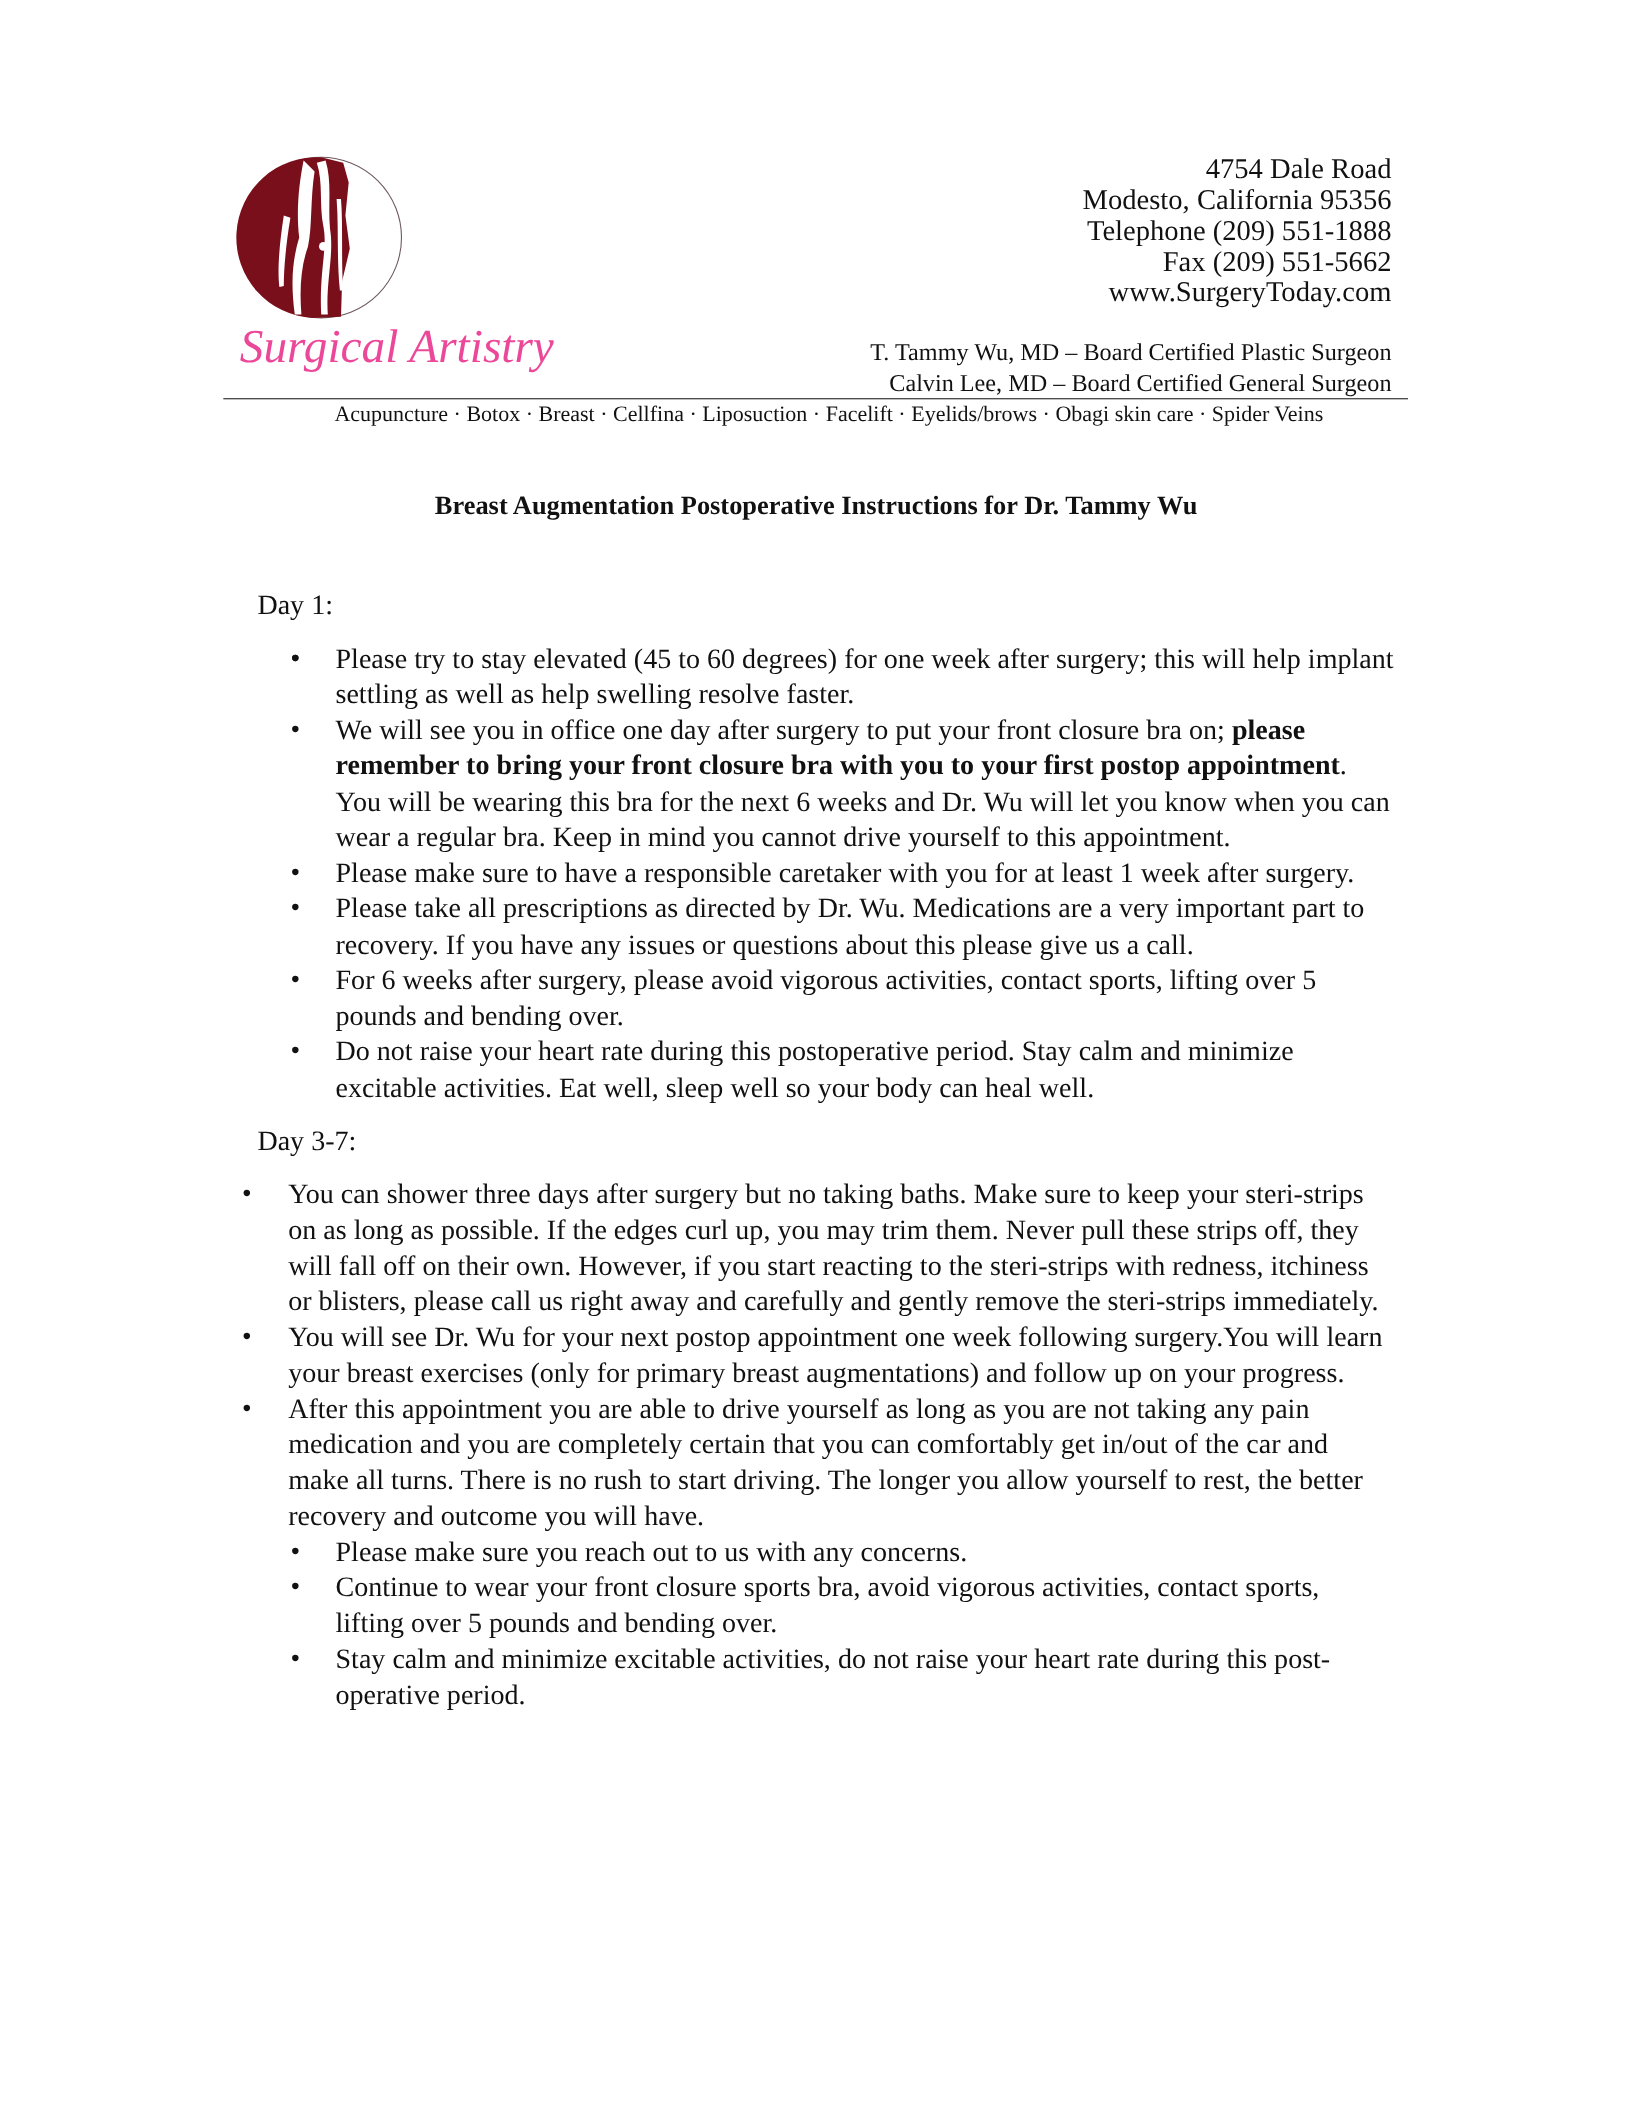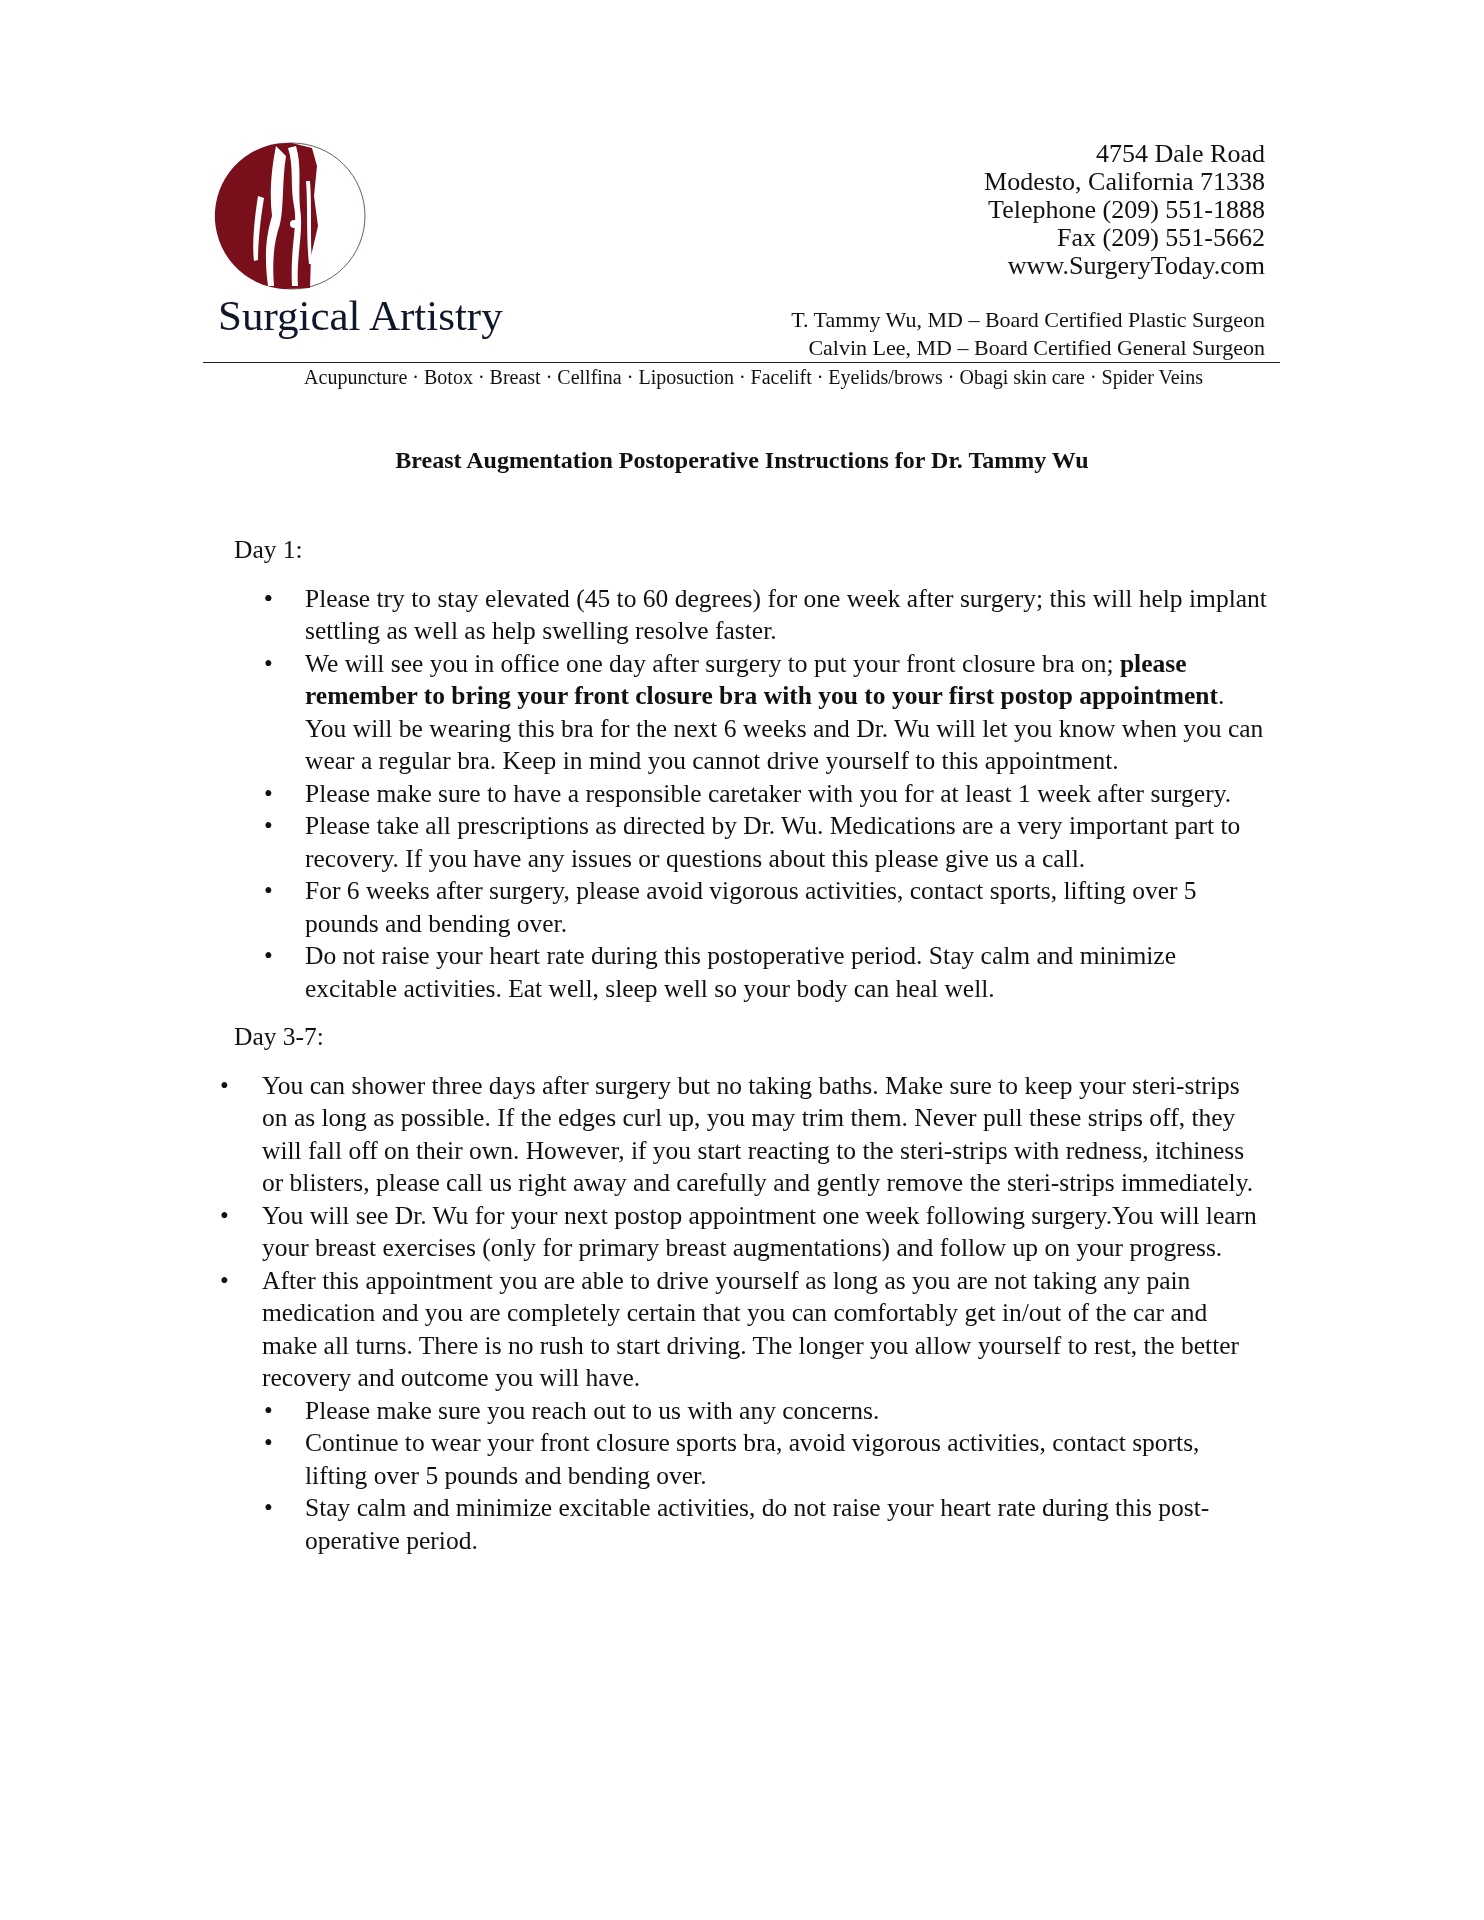--- a/index.html
+++ b/index.html
@@ -1,21 +1,21 @@
 <!DOCTYPE html>
 <html><head>
 <meta charset="utf-8">
 <style>
   html, body { margin: 0; padding: 0; background: #ffffff; }
   body {
     width: 1484px; height: 1920px; position: relative; overflow: hidden;
     font-family: "Liberation Serif", "DejaVu Serif", serif; color: #111111;
   }
   .logo { position: absolute; left: 214px; top: 136px; width: 160px; height: 160px; }
-  .brand { position: absolute; left: 218px; top: 292px; font-size: 43px; line-height: 48px; color: #0f172a; }
+  .brand { position: absolute; left: 218px; top: 292px; font-size: 43px; line-height: 48px; color: #ec4899; font-style: italic; }
   .address { position: absolute; right: 219px; top: 140px; text-align: right; font-size: 26px; line-height: 28px; }
   .address div { white-space: nowrap; }
   .doctors { position: absolute; right: 219px; top: 306px; text-align: right; font-size: 22px; line-height: 28px; }
   .doctors div { white-space: nowrap; }
   .rule { position: absolute; left: 203px; top: 362px; width: 1077px; height: 0; border-top: 1.5px solid #222; }
   .services { position: absolute; left: 215px; top: 364px; width: 1077px; text-align: center; font-size: 20px; line-height: 26px; white-space: nowrap; }
   .title { position: absolute; left: 0; width: 1484px; top: 440px; text-align: center; font-weight: bold; font-size: 24px; line-height: 40px; }
   .content { position: absolute; left: 218px; top: 518px; width: 1050px; font-size: 25.5px; line-height: 32.5px; }
   .section-label { margin: 16px; }
   ul.list { list-style: none; margin: 0; padding: 0; }
@@ -39,21 +39,21 @@
     <path d="M92 45 C94 70 92 100 95 128 L98 128 C96 100 98 70 96 45 Z" fill="#ffffff"></path>
     <path d="M44 60 C40 85 38 110 40 125 L44 124 C44 108 46 86 50 62 Z" fill="#ffffff"></path>
     <circle cx="80" cy="88" r="4" fill="#ffffff"></circle>
   </svg>
 </div>
 
 <div class="brand">Surgical Artistry</div>
 
 <div class="address">
   <div>4754 Dale Road</div>
-  <div>Modesto, California  71338</div>
+  <div>Modesto, California  95356</div>
   <div>Telephone (209) 551-1888</div>
   <div>Fax (209) 551-5662</div>
   <div>www.SurgeryToday.com</div>
 </div>
 
 <div class="doctors">
   <div>T. Tammy Wu, MD – Board Certified Plastic Surgeon</div>
   <div>Calvin Lee, MD – Board Certified General Surgeon</div>
 </div>
 

